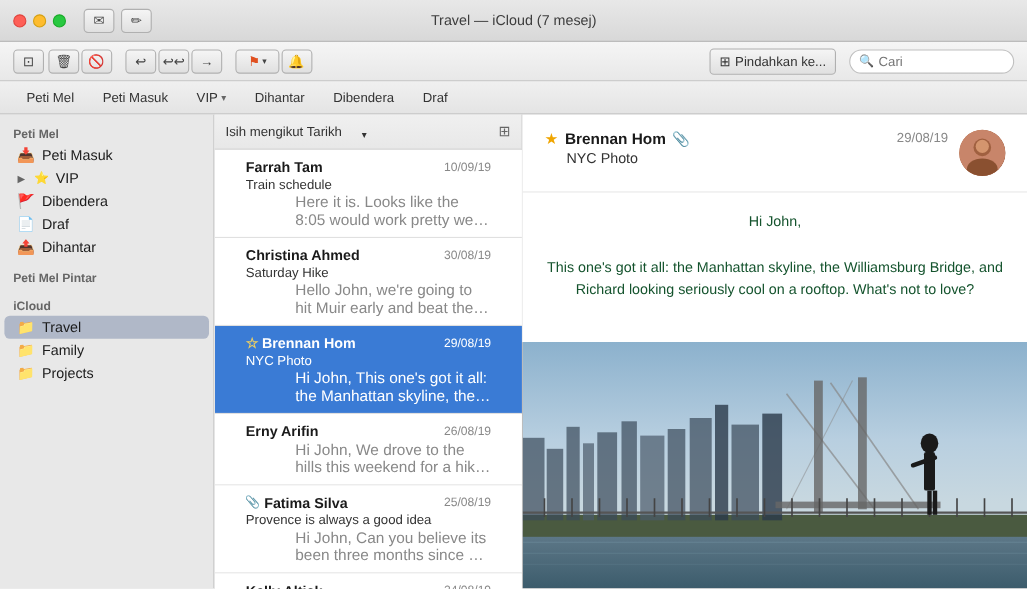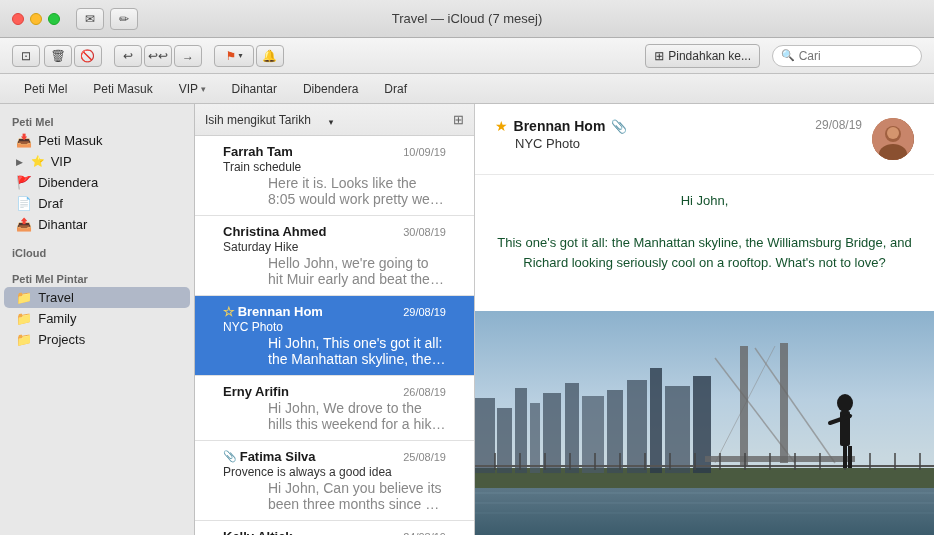--- a/index.html
+++ b/index.html
@@ -445,23 +445,23 @@
     </div>
     <div class="sidebar-item">
       <span class="sidebar-icon">📄</span>
       <span>Draf</span>
     </div>
     <div class="sidebar-item">
       <span class="sidebar-icon">📤</span>
       <span>Dihantar</span>
     </div>
 
+    <div class="sidebar-section-title" style="margin-top:6px;">Peti Mel Pintar</div>
+
     <div class="sidebar-section-title" style="margin-top:6px;">iCloud</div>
-
-    <div class="sidebar-section-title" style="margin-top:6px;">Peti Mel Pintar</div>
     <div class="sidebar-item active">
       <span class="sidebar-icon">📁</span>
       <span>Travel</span>
     </div>
     <div class="sidebar-item">
       <span class="sidebar-icon">📁</span>
       <span>Family</span>
     </div>
     <div class="sidebar-item">
       <span class="sidebar-icon">📁</span>

